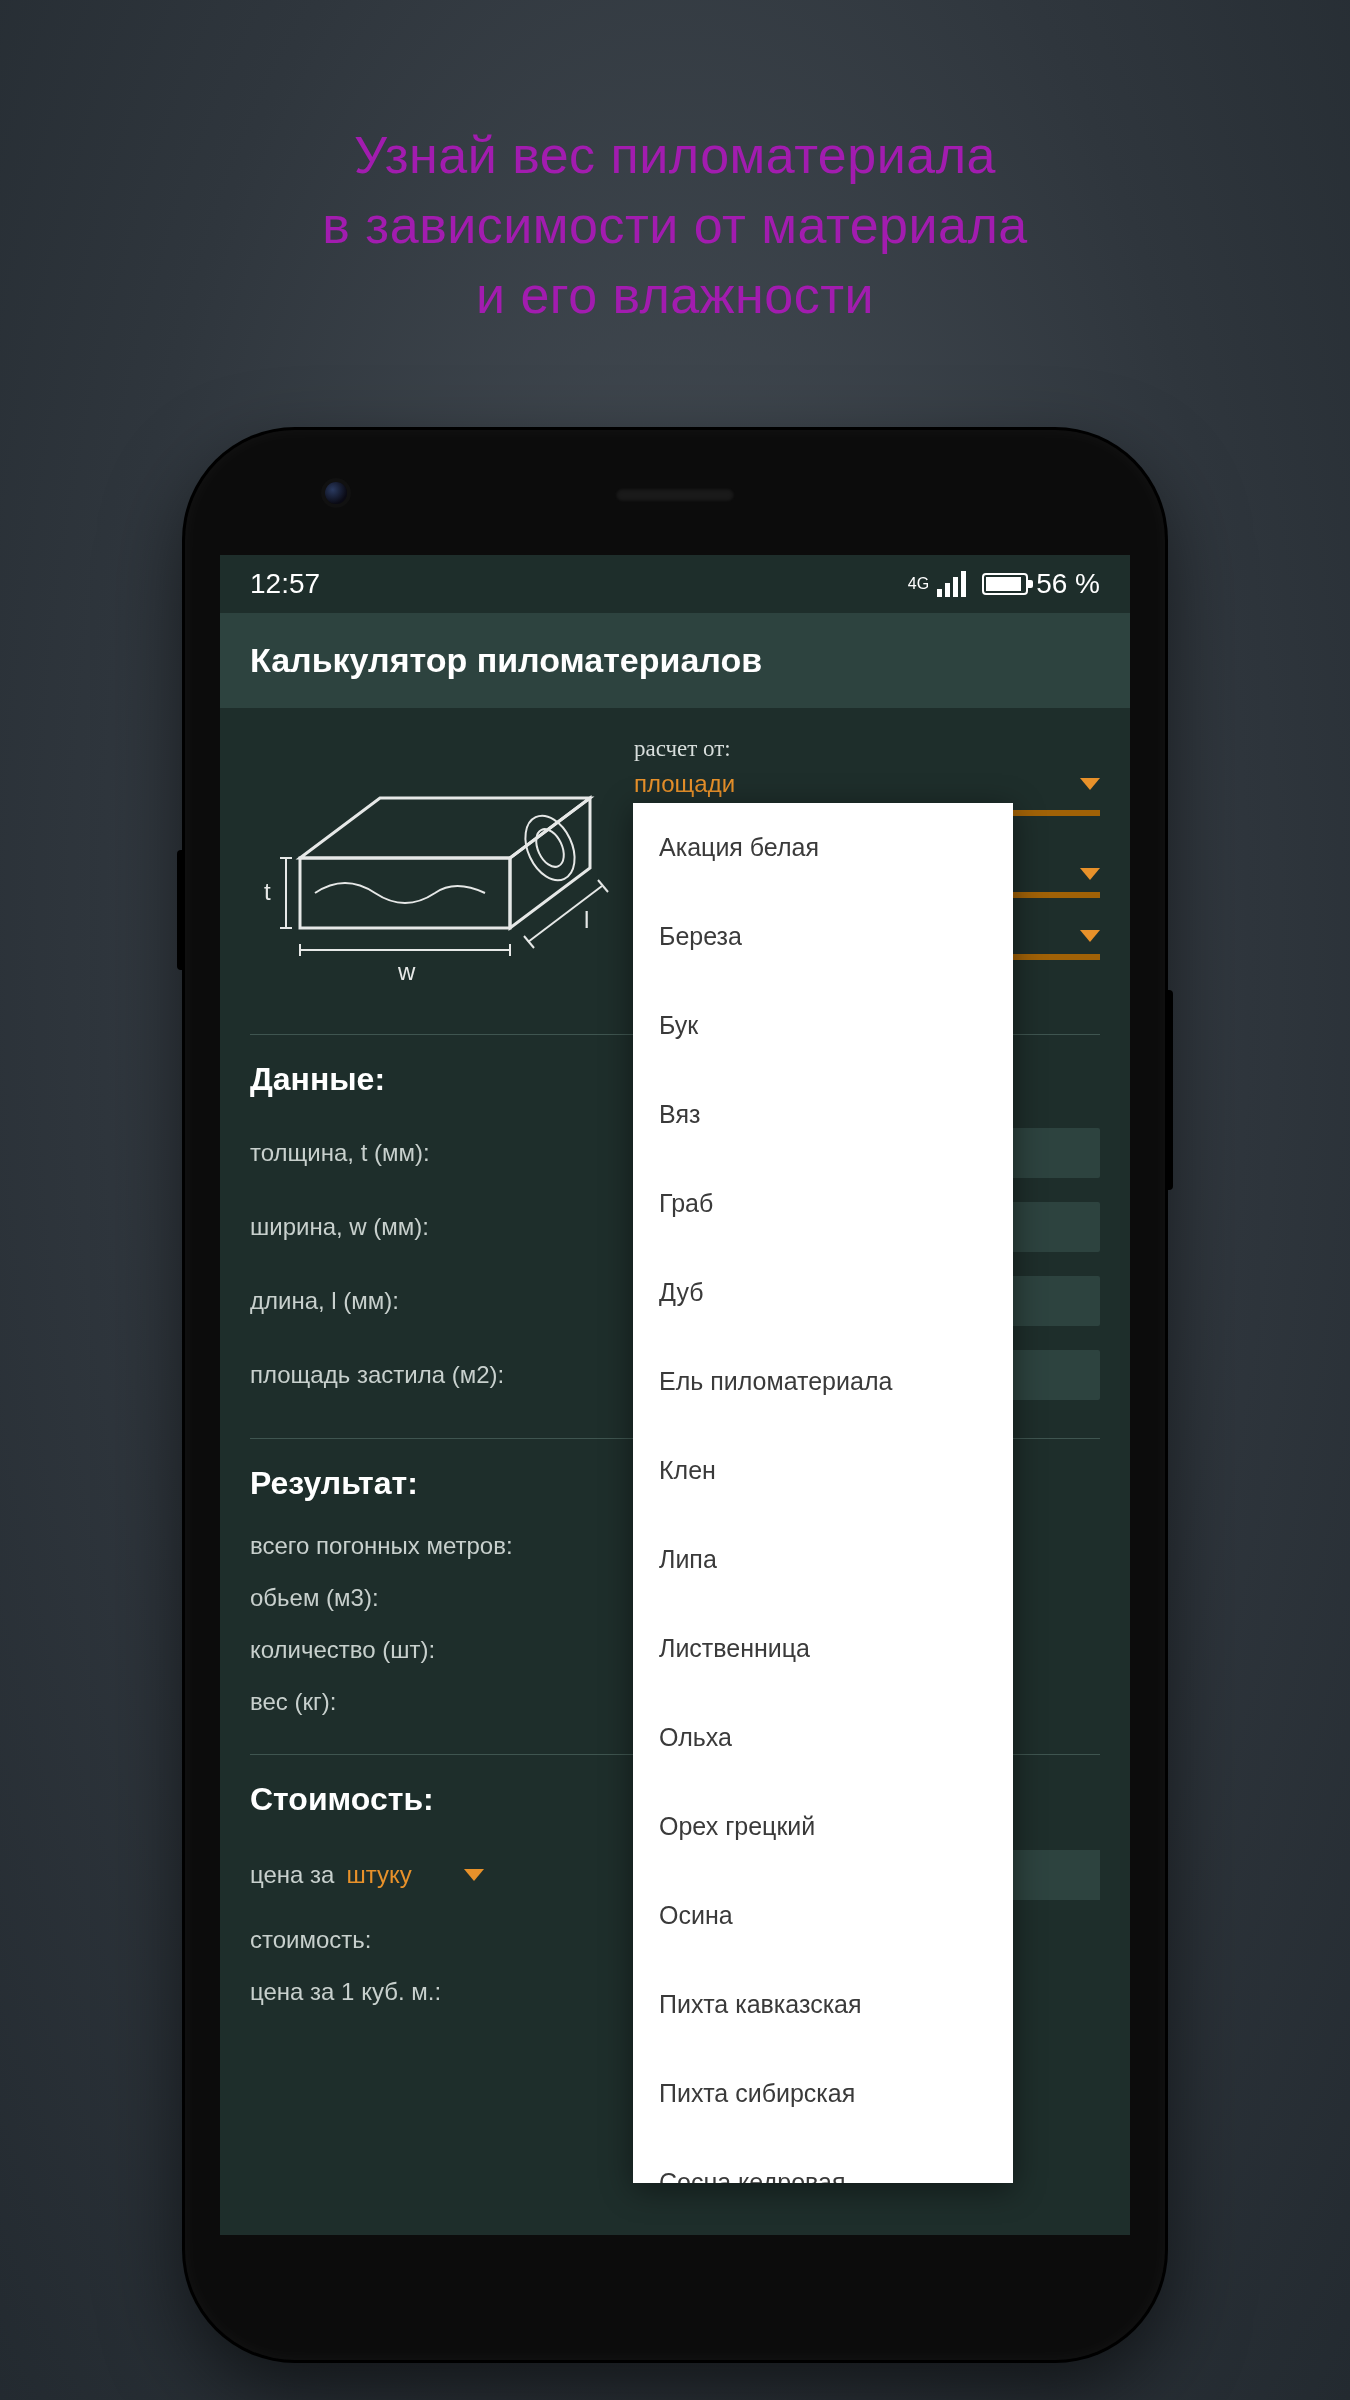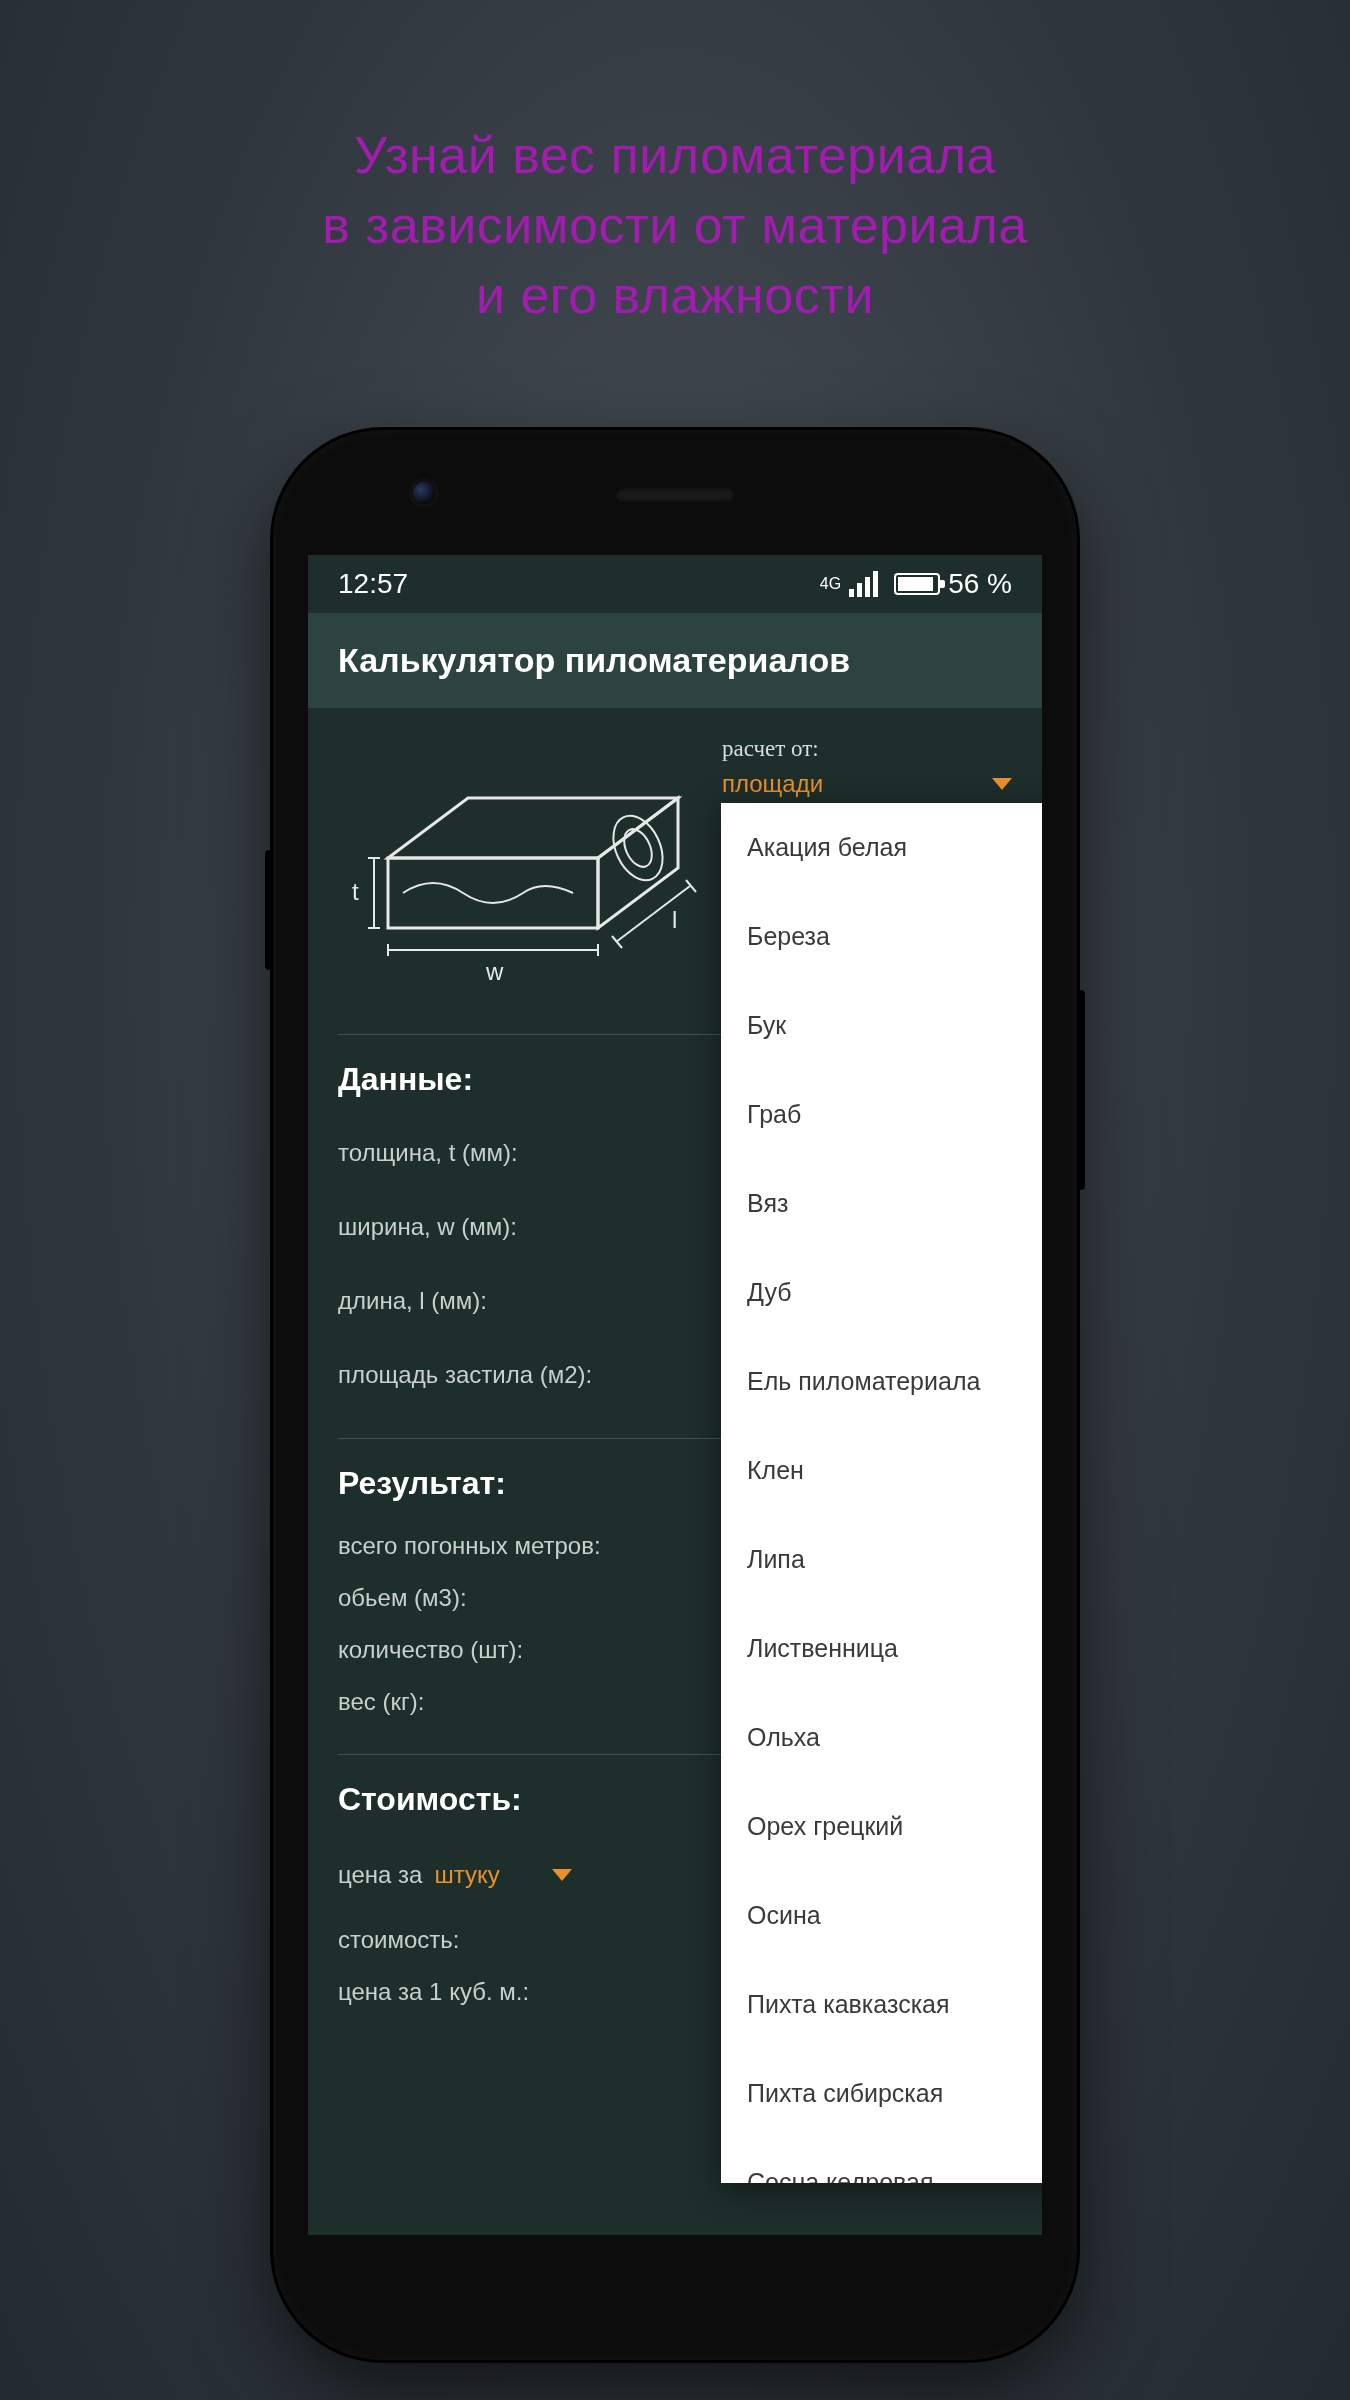--- a/index.html
+++ b/index.html
@@ -23,21 +23,21 @@
     font-weight: 400;
     letter-spacing: 0.5px;
   }
 
   
   .phone {
     position: absolute;
     left: 50%;
     top: 430px;
     transform: translateX(-50%);
-    width: 804px;
+    width: 980px;
     height: 1930px;
     background: #0c0c0c;
     border-radius: 110px;
     box-shadow: 0 0 0 3px #000, 0 30px 80px rgba(0,0,0,.6), inset 0 0 18px rgba(255,255,255,.04);
   }
   .phone::before { 
     content:"";
     position:absolute; left:-8px; top:420px; width:8px; height:120px;
     background:#000; border-radius:4px 0 0 4px;
   }
@@ -297,22 +297,22 @@
           <span class="lbl">стоимость:</span>
         </div>
       <div class="row">
           <span class="lbl">цена за 1 куб. м.:</span>
         </div>
 
       <div class="dropdown" id="dd">
           <div class="opt">Акация белая</div>
           <div class="opt">Береза</div>
           <div class="opt">Бук</div>
+          <div class="opt">Вяз</div>
           <div class="opt">Граб</div>
-          <div class="opt">Вяз</div>
           <div class="opt">Дуб</div>
           <div class="opt">Ель пиломатериала</div>
           <div class="opt">Клен</div>
           <div class="opt">Липа</div>
           <div class="opt">Лиственница</div>
           <div class="opt">Ольха</div>
           <div class="opt">Орех грецкий</div>
           <div class="opt">Осина</div>
           <div class="opt">Пихта кавказская</div>
           <div class="opt">Пихта сибирская</div>

